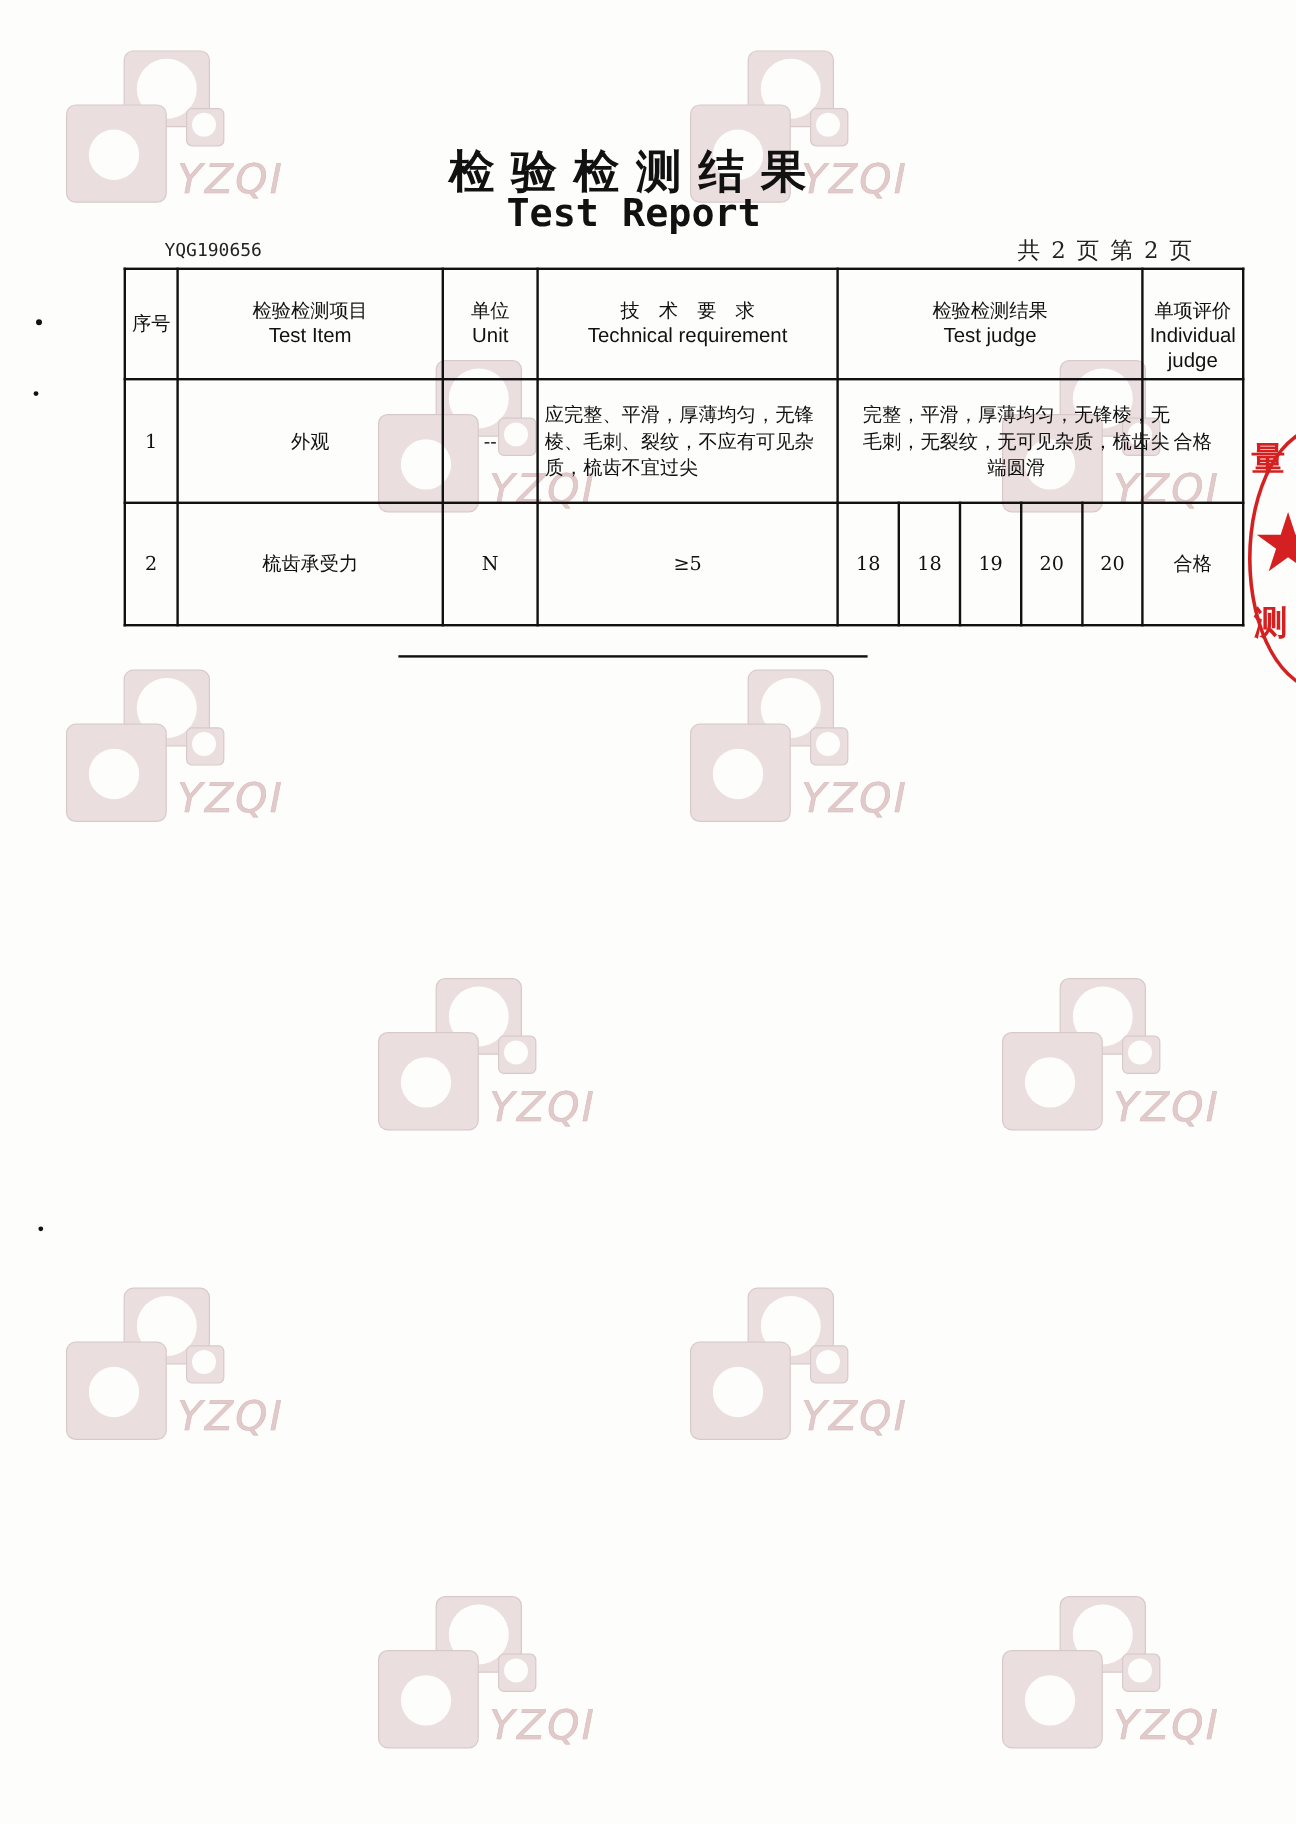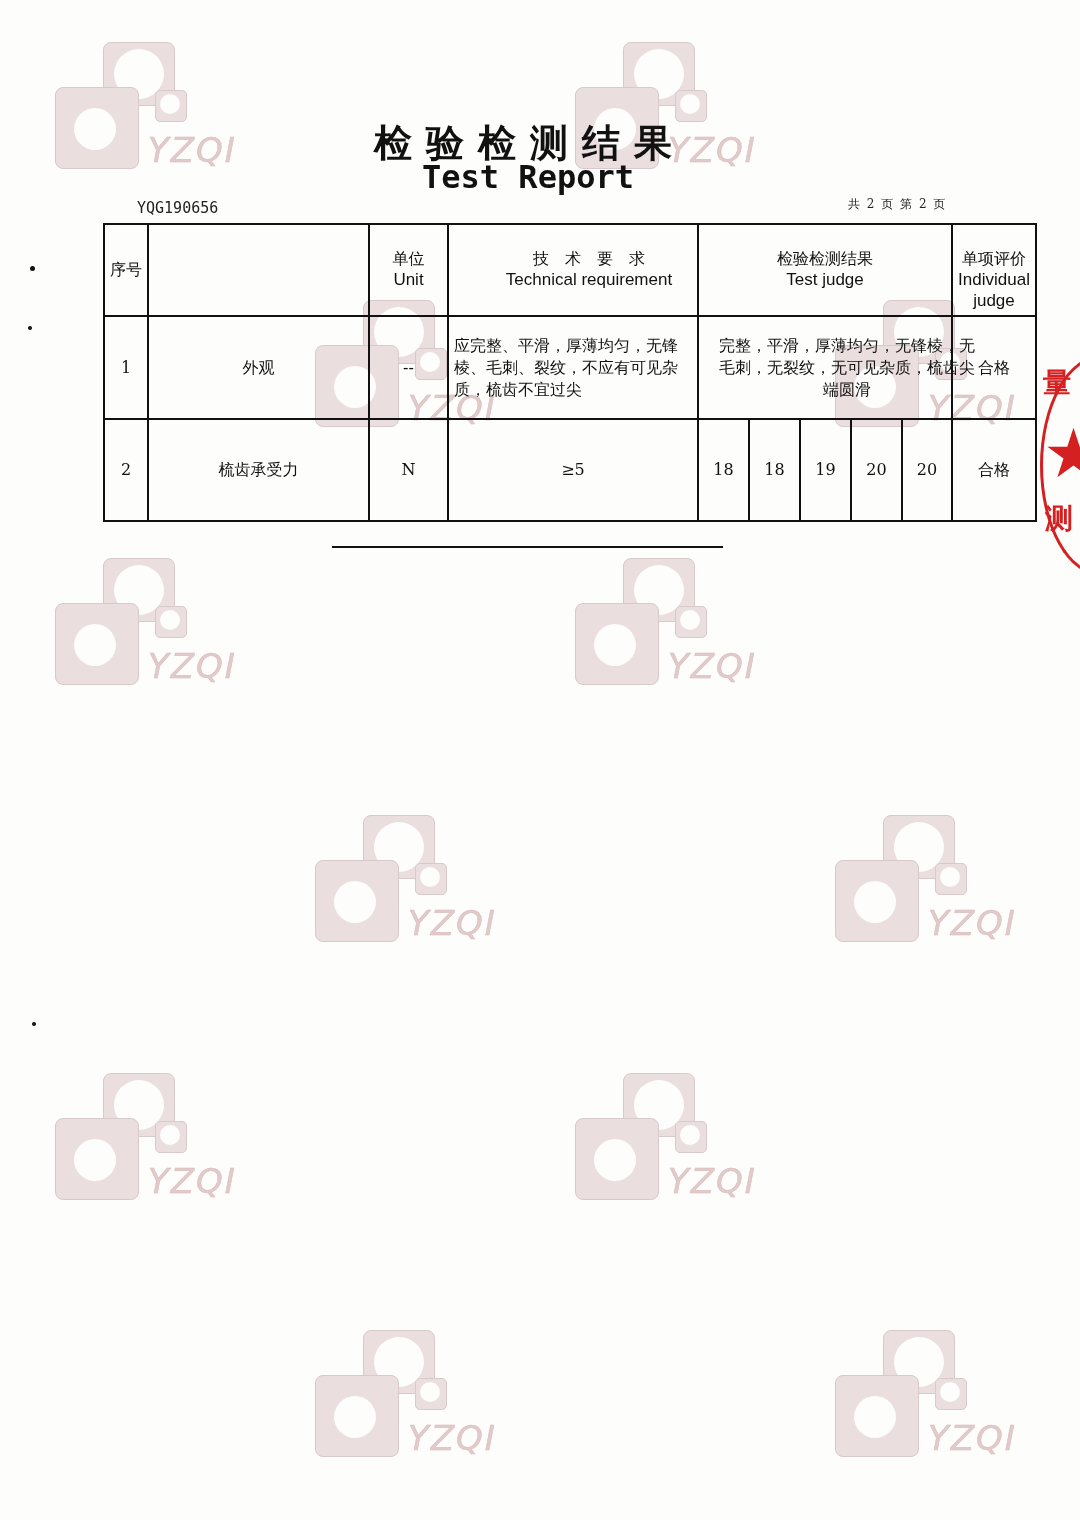--- a/index.html
+++ b/index.html
@@ -51,21 +51,21 @@
     position:absolute; left:0; width:1056px; top:158px; text-align:center;
     font-family:"DejaVu Sans Mono", monospace; font-weight:bold; font-size:32px;
     color:#111;
   }
   .report-no {
     position:absolute; left:137px; top:199px;
     font-family:"DejaVu Sans Mono", monospace; font-size:15px; color:#222;
   }
   .page-info {
     position:absolute; left:848px; top:196px;
-    font-family:"DejaVu Serif", serif; font-size:12px; color:#222; word-spacing:3px;
+    font-family:"DejaVu Serif", serif; font-size:19px; color:#222; word-spacing:3px;
   }
 
   
   .tbl { position:absolute; left:103px; top:223px; width:934px; height:299px; }
   .line { position:absolute; background:#111; }
   .cell {
     position:absolute; display:flex; align-items:center; justify-content:center;
     text-align:center; box-sizing:border-box; line-height:1.25;
   }
   .hdr { font-family:"Liberation Sans", sans-serif; font-size:17px; color:#111; }
@@ -188,24 +188,27 @@
   <div class="line" style="left:932px;top:0;width:2px;height:299px;"></div>
 
   <div class="line" style="left:645px;top:195px;width:2px;height:104px;"></div>
   <div class="line" style="left:696px;top:195px;width:2px;height:104px;"></div>
   <div class="line" style="left:747px;top:195px;width:2px;height:104px;"></div>
   <div class="line" style="left:798px;top:195px;width:2px;height:104px;"></div>
 
   <div class="cell hdr" style="left:2px;top:2px;width:42px;height:90px;">
     <span class="cn">序号</span>
   </div>
+  <div class="cell hdr" style="left:46px;top:2px;width:219px;height:90px;">
+    <div><span class="cn">检验检测项目</span><span>Test Item</span></div>
+  </div>
   <div class="cell hdr" style="left:267px;top:2px;width:77px;height:90px;">
     <div><span class="cn">单位</span><span>Unit</span></div>
   </div>
-  <div class="cell hdr" style="left:346px;top:2px;width:248px;height:90px;margin-left:16px;">
+  <div class="cell hdr" style="left:346px;top:2px;width:248px;height:90px;">
     <div><span class="cn">技　术　要　求</span><span>Technical requirement</span></div>
   </div>
   <div class="cell hdr" style="left:596px;top:2px;width:252px;height:90px;">
     <div><span class="cn">检验检测结果</span><span>Test judge</span></div>
   </div>
   <div class="cell hdr" style="left:850px;top:2px;width:82px;height:110px;">
     <div><span class="cn">单项评价</span><span style="display:block">Individual</span><span>judge</span></div>
   </div>
 
   <div class="cell body-txt" style="left:2px;top:94px;width:42px;height:101px;">1</div>

